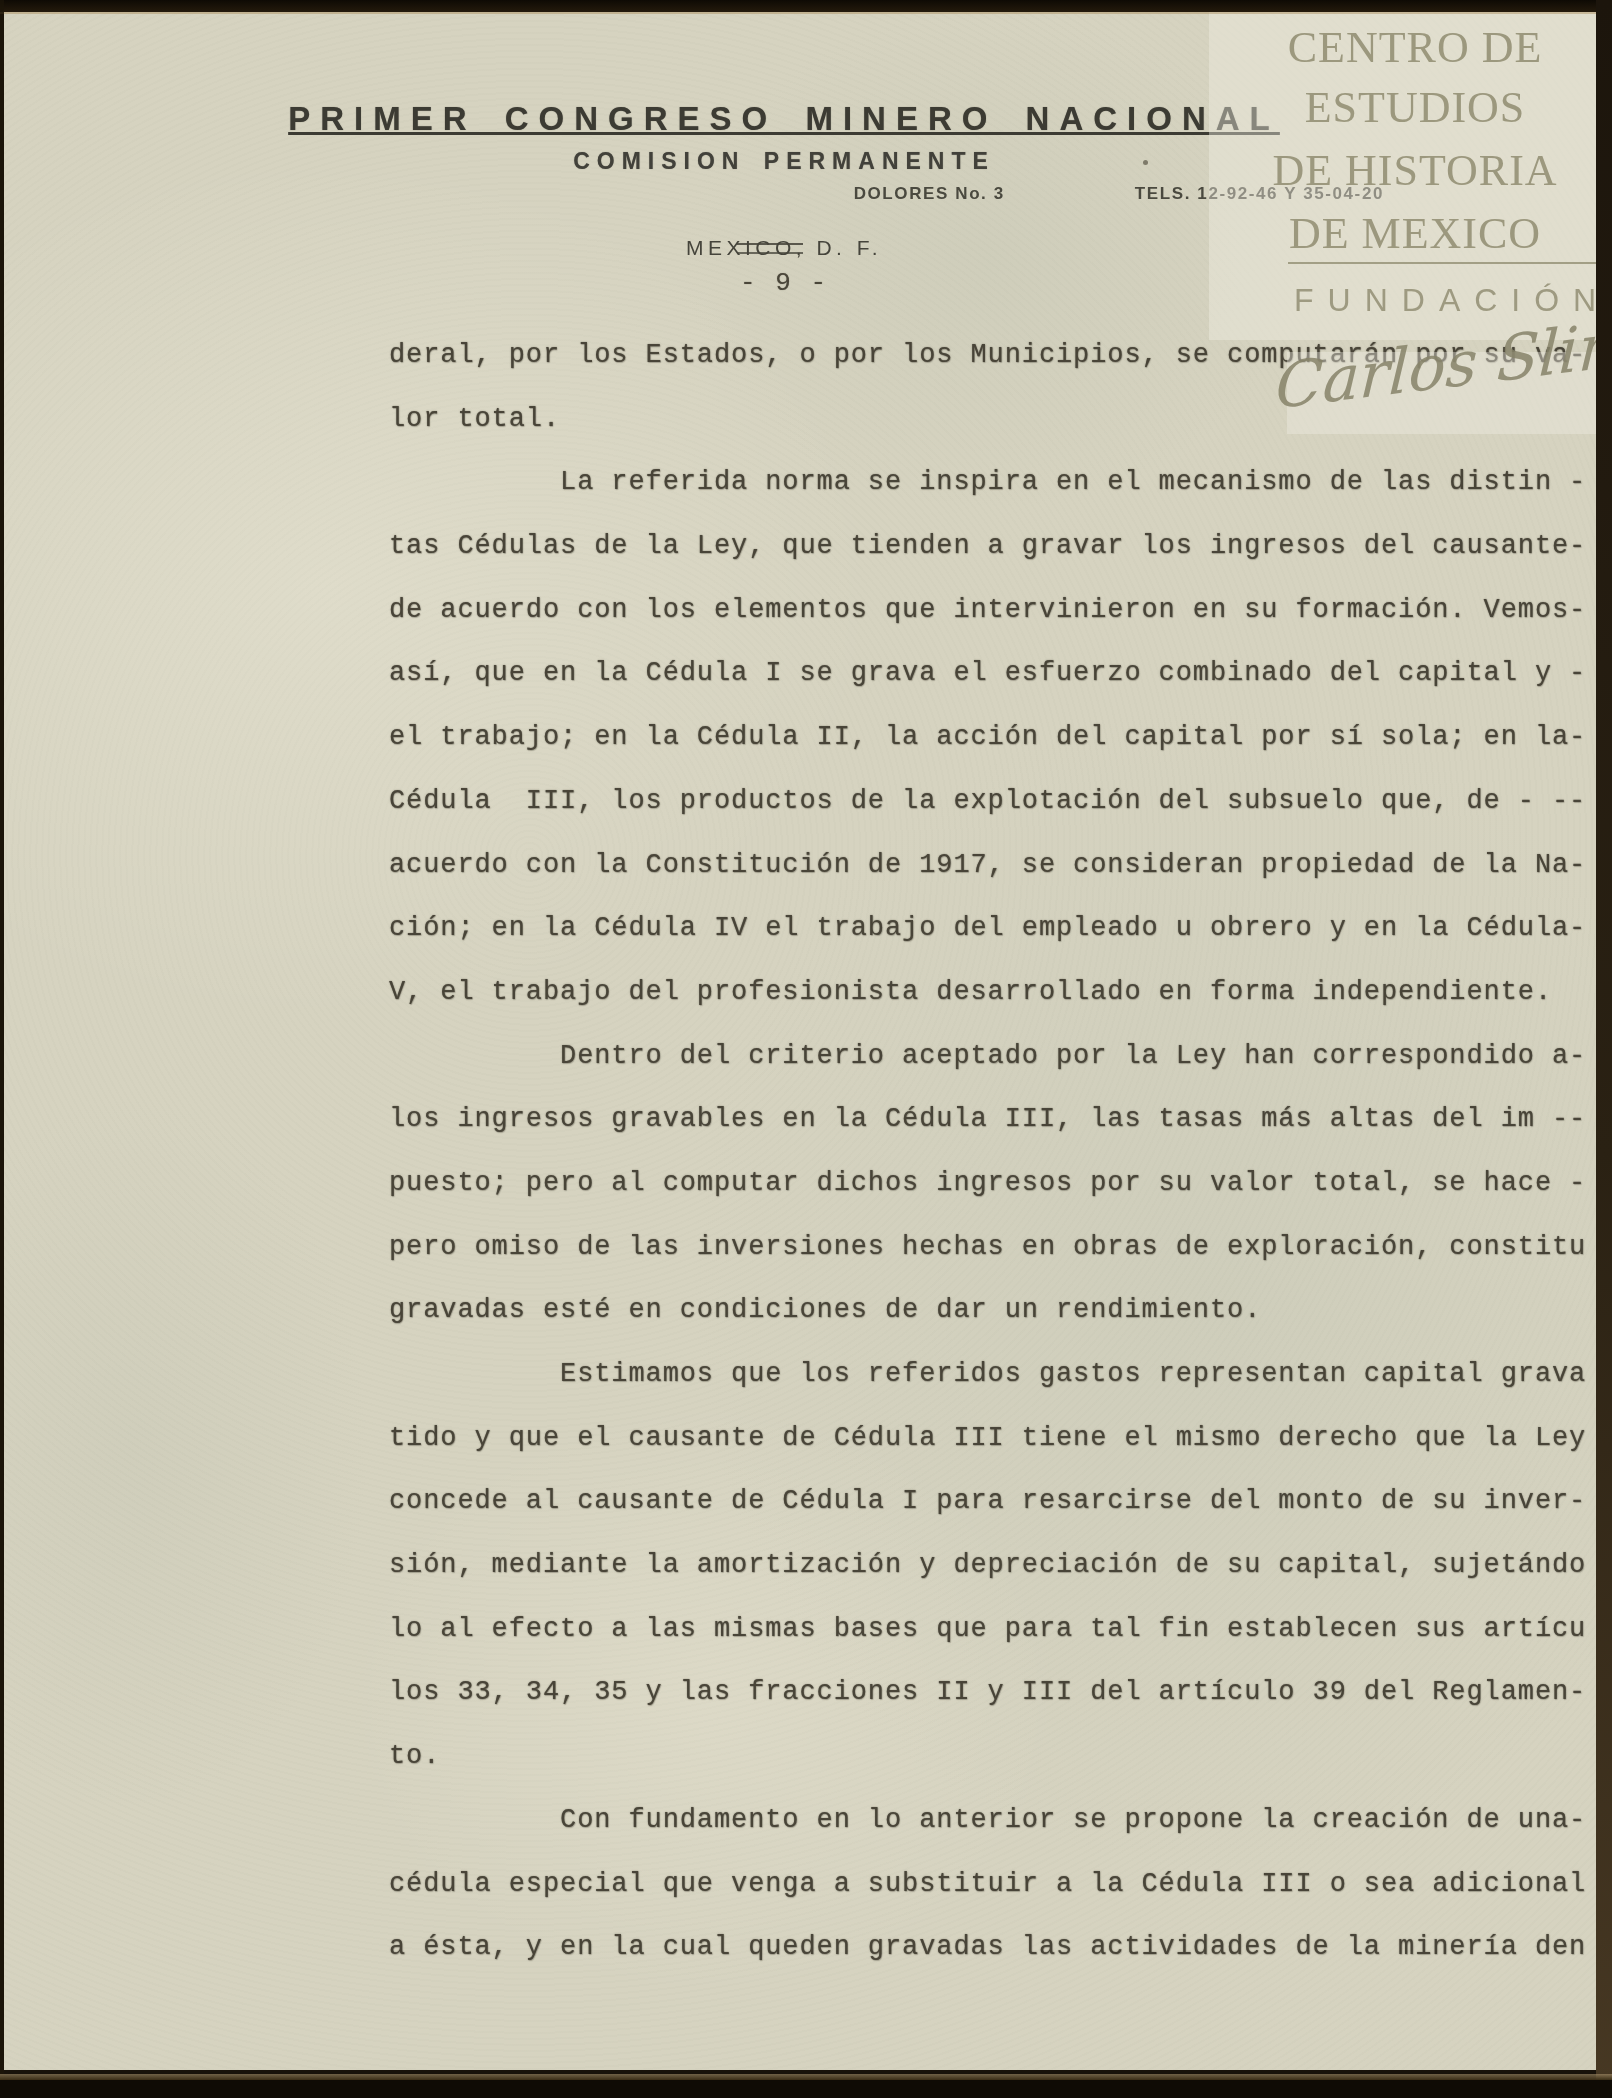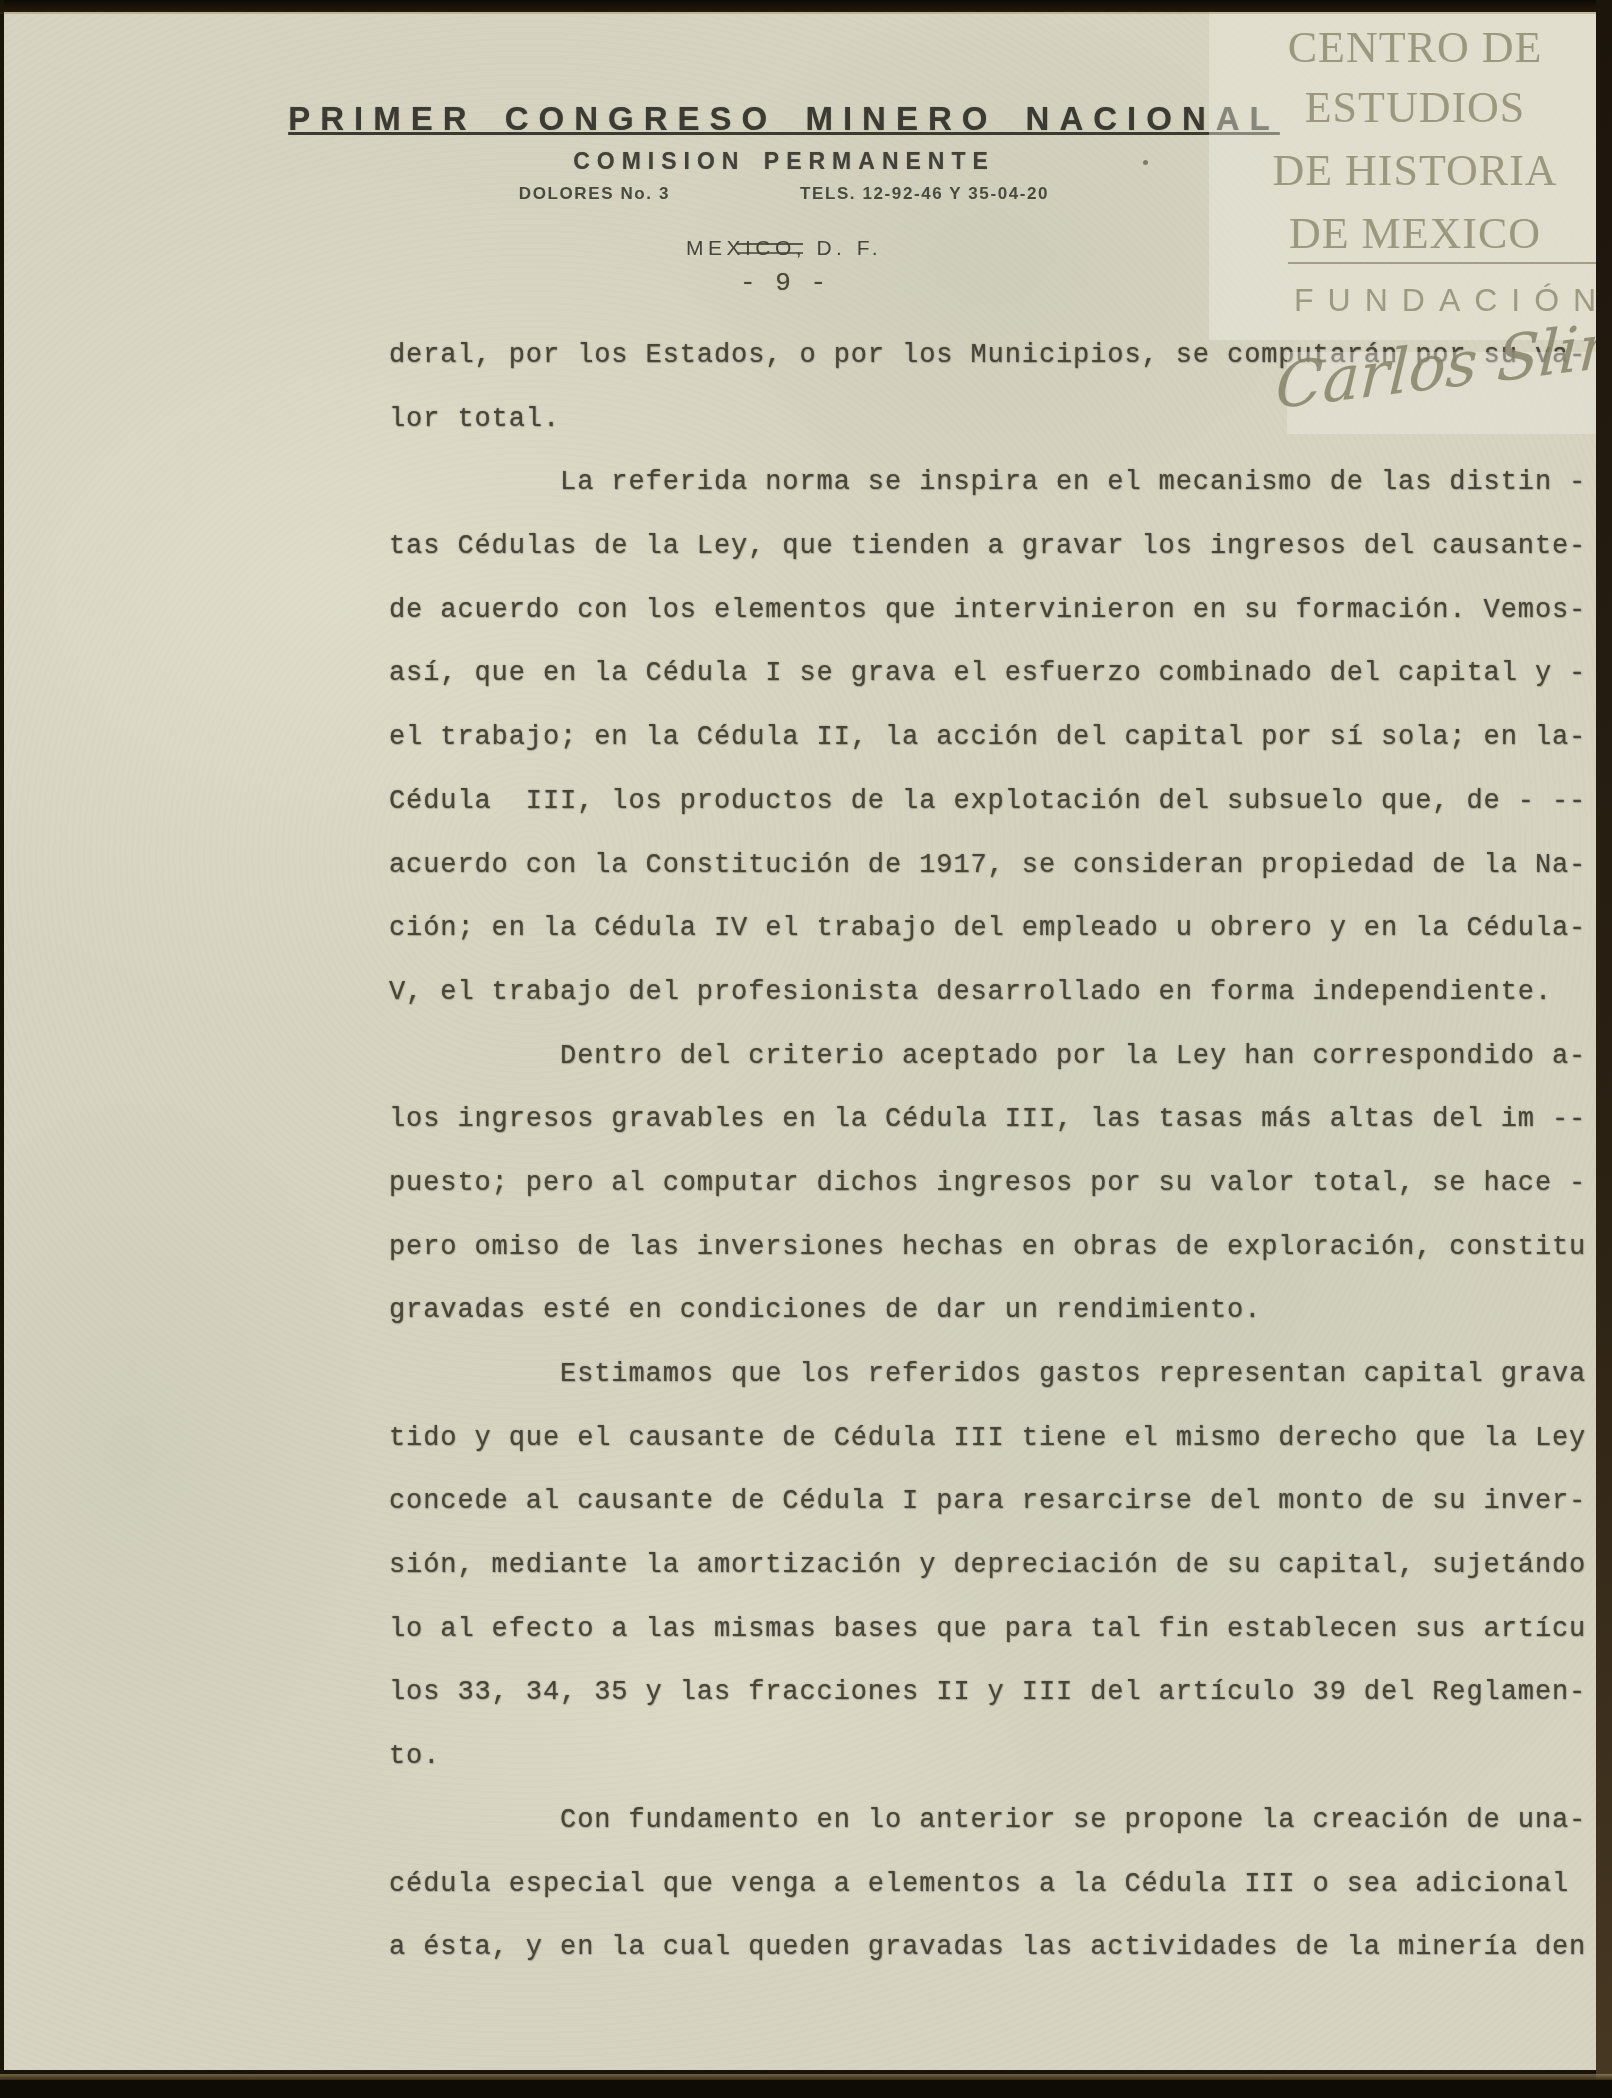--- a/index.html
+++ b/index.html
@@ -35,21 +35,21 @@
     font-size:33px;font-weight:bold;letter-spacing:10px;word-spacing:9px;
     color:#3c3b33;text-shadow:0 0 1px rgba(60,59,51,0.55);text-decoration:underline;
   }
   .lh-sub{
     position:absolute;left:0;top:136px;width:1200px;
     font-size:23px;font-weight:bold;letter-spacing:7px;word-spacing:5px;
     color:#42413a;text-shadow:0 0 1px rgba(66,65,58,0.5);
   }
   .lh-row{
     position:absolute;left:0;top:172px;width:1200px;
-    display:flex;justify-content:center;gap:130px;
+    display:flex;justify-content:flex-end;gap:130px;
     font-size:17px;font-weight:bold;letter-spacing:1.6px;color:#4a493f;
   }
   .lh-city{
     position:absolute;left:0;top:200px;width:1200px;
     font-size:21px;font-weight:normal;letter-spacing:4.5px;color:#45443b;margin-top:24px;
   }
   .lh-rule{position:absolute;left:733px;top:231px;width:66px;height:7px;z-index:5;
     border-top:2px solid rgba(70,68,58,0.85);border-bottom:2px solid rgba(70,68,58,0.75);}
   .artifact-dot{position:absolute;left:1139px;top:148px;width:5px;height:5px;border-radius:50%;
     background:rgba(90,86,70,0.7);z-index:5;}
@@ -135,21 +135,21 @@
     <div class="line">pero omiso de las inversiones hechas en obras de exploración, constitu</div>
     <div class="line">gravadas esté en condiciones de dar un rendimiento.</div>
     <div class="line">          Estimamos que los referidos gastos representan capital grava</div>
     <div class="line">tido y que el causante de Cédula III tiene el mismo derecho que la Ley</div>
     <div class="line">concede al causante de Cédula I para resarcirse del monto de su inver-</div>
     <div class="line">sión, mediante la amortización y depreciación de su capital, sujetándo</div>
     <div class="line">lo al efecto a las mismas bases que para tal fin establecen sus artícu</div>
     <div class="line">los 33, 34, 35 y las fracciones II y III del artículo 39 del Reglamen-</div>
     <div class="line">to.</div>
     <div class="line">          Con fundamento en lo anterior se propone la creación de una-</div>
-    <div class="line">cédula especial que venga a elementos a la Cédula III o sea adicional</div>
+    <div class="line">cédula especial que venga a substituir a la Cédula III o sea adicional</div>
     <div class="line">a ésta, y en la cual queden gravadas las actividades de la minería den</div>
   </div>
 
   <div class="wm-rect1"></div>
   <div class="wm-rect2"></div>
   <div class="wm-line wm-l1">CENTRO DE</div>
   <div class="wm-line wm-l2">ESTUDIOS</div>
   <div class="wm-line wm-l3">DE HISTORIA</div>
   <div class="wm-line wm-l4">DE MEXICO</div>
   <div class="wm-divider"></div>

